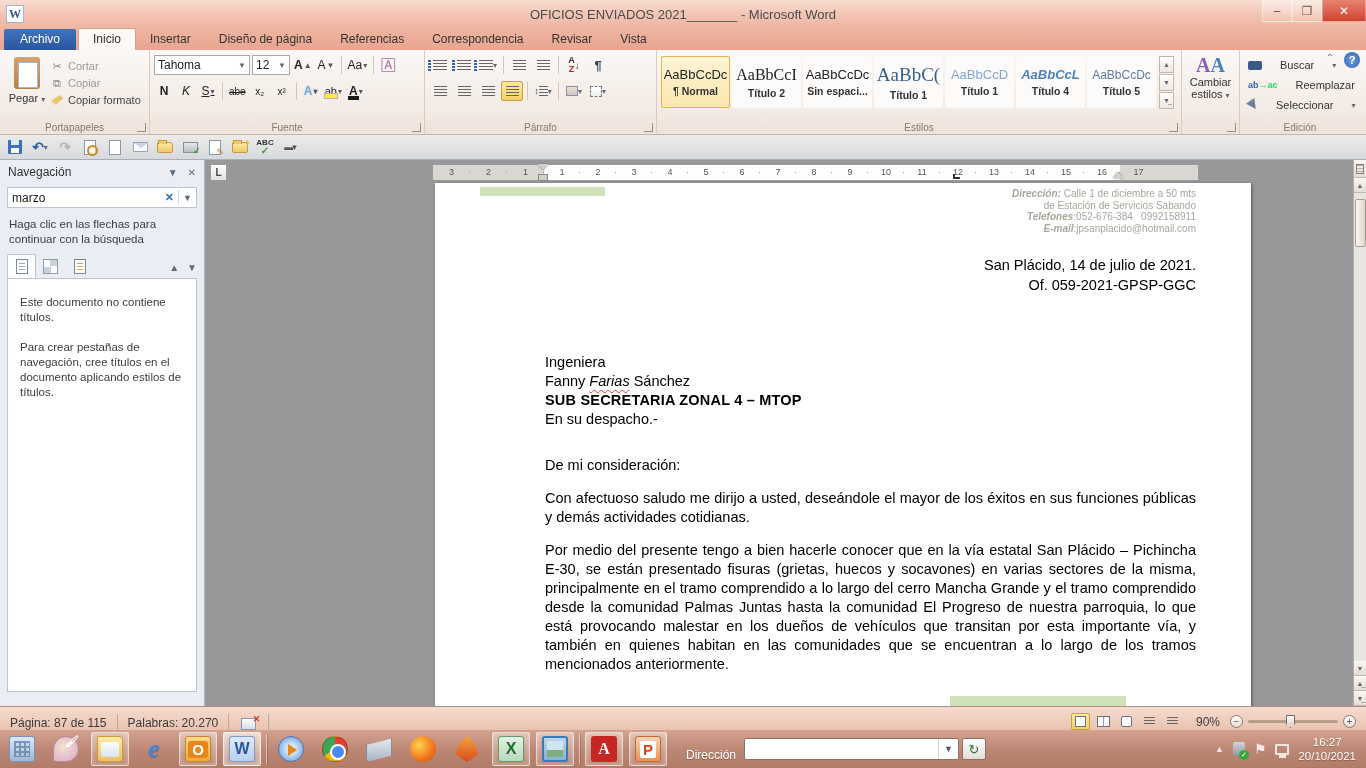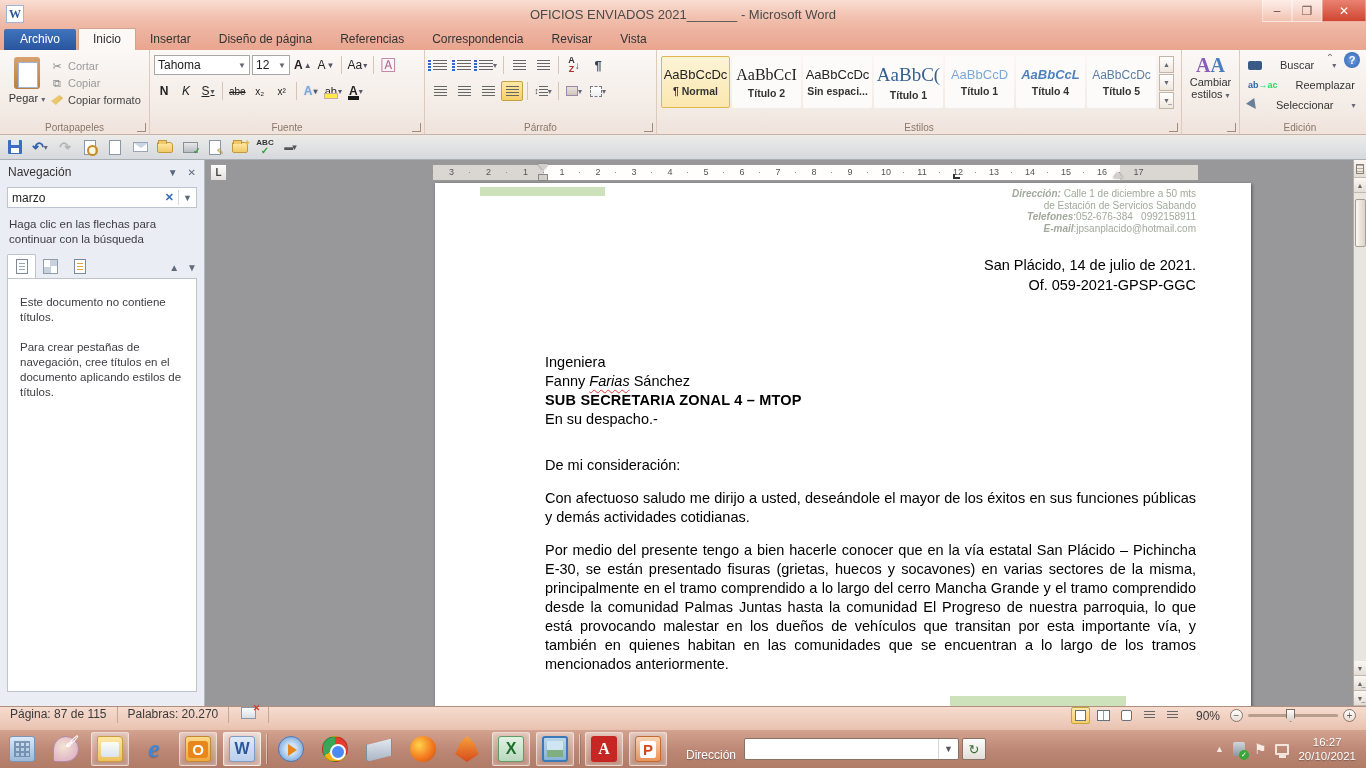--- a/index.html
+++ b/index.html
@@ -184,21 +184,21 @@
 
   .vscroll { position:absolute; right:0; top:0; width:13px; height:546px; background:#e9e5e1; border-left:1px solid #b5aca4; display:flex; flex-direction:column; align-items:center; }
   .vs-btn { width:13px; height:15px; font-size:7px; color:#666; display:flex; align-items:center; justify-content:center; background:linear-gradient(#faf7f4,#e4ddd6); border-bottom:1px solid #c2b8ae; }
   .ruler-toggle { height:18px; }
   .ruler-toggle i { width:8px; height:10px; border:1px solid #8a7f76; background:repeating-linear-gradient(#b8ab9f 0 1px,transparent 1px 3px); }
   .vs-thumb { width:11px; height:48px; background:linear-gradient(90deg,#fbf8f5,#ddd3c9); border:1px solid #a89d92; border-radius:2px; margin-top:6px; }
   .vs-spacer { flex:1; }
 
   
   .statusbar { position:absolute; left:0; top:706px; width:1366px; height:24px;
-    background:linear-gradient(#f6dccf,#e9c2b1); border-top:1px solid #b08f7e; display:flex; align-items:flex-start; font-size:12px; color:#3a3a3a; }
+    background:linear-gradient(#f6dccf,#e9c2b1); border-top:1px solid #b08f7e; display:flex; align-items:flex-end; font-size:12px; color:#3a3a3a; }
   .sb-item { padding:0 10px; }
   .sb-sep { width:1px; height:16px; background:#c5a violent795; background:#c5a795; }
   .spell-ic { width:15px; height:12px; background:linear-gradient(#fdfdfd,#d9dde3); border:1px solid #8a97a8; position:relative; margin:0 12px; }
   .spell-ic:after { content:"✕"; position:absolute; right:-5px; top:-5px; color:#d23b2a; font-size:9px; font-weight:bold; }
   .sb-right { margin-left:auto; display:flex; align-items:center; gap:4px; padding-right:10px; }
   .view-btn { width:19px; height:17px; display:flex; align-items:center; justify-content:center; border:1px solid transparent; border-radius:2px; }
   .view-btn.sel { background:linear-gradient(#fde8a7,#f8cf69); border-color:#c2a33c; }
   .vb-ic { width:11px; height:11px; background:#fff; border:1px solid #66727f; }
   .vb-ic.book { width:13px; background:linear-gradient(90deg,#fff 48%,#8fa0b5 48% 52%,#fff 52%); }
   .zoom-val { margin:0 6px 0 10px; }

